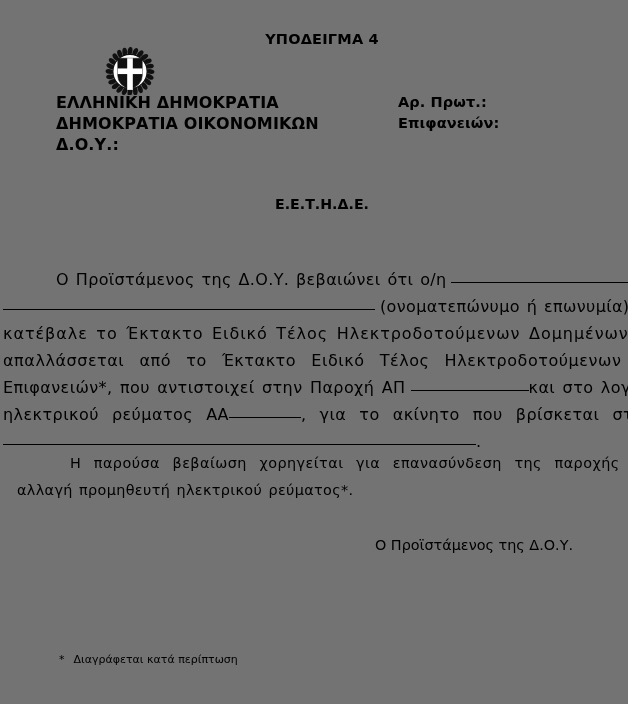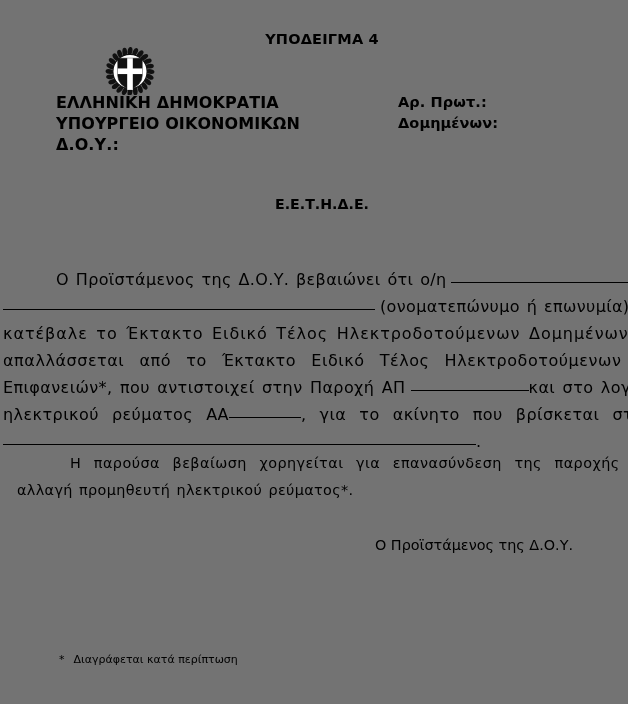--- a/index.html
+++ b/index.html
@@ -239,27 +239,27 @@
         <path d="M26 22 L74 22 L74 56 Q74 74 50 84 Q26 74 26 56 Z" fill="none" stroke="#111111" stroke-width="1"></path>
 
         <rect x="44.5" y="22" width="11" height="62" fill="#ffffff"></rect>
         <rect x="26" y="42" width="48" height="11" fill="#ffffff"></rect>
       </g>
     </svg>
   </div>
 
   <div class="org-block">
     <div>ΕΛΛΗΝΙΚΗ ΔΗΜΟΚΡΑΤΙΑ</div>
-    <div>ΥΠΟΥΡΓΕΙΟ ΟΙΚΟΝΟΜΙΚΩΝ</div>
+    <div>ΔΗΜΟΚΡΑΤΙΑ ΟΙΚΟΝΟΜΙΚΩΝ</div>
     <div>Δ.Ο.Υ.:</div>
   </div>
 
   <div class="meta-block">
     <div>Αρ. Πρωτ.:</div>
-    <div>Δομημένων:</div>
+    <div>Επιφανειών:</div>
   </div>
 
   <div class="doc-title">
     <span class="t-line">Ε.Ε.Τ.Η.Δ.Ε.</span>
   </div>
 
   <div class="body-block">
 
     <span class="p-line">
       <span class="indent"></span><span class="sp-c">Ο Προϊστάμενος της Δ.Ο.Υ. βεβαιώνει ότι ο/η</span><span class="rule rule-name"></span>

